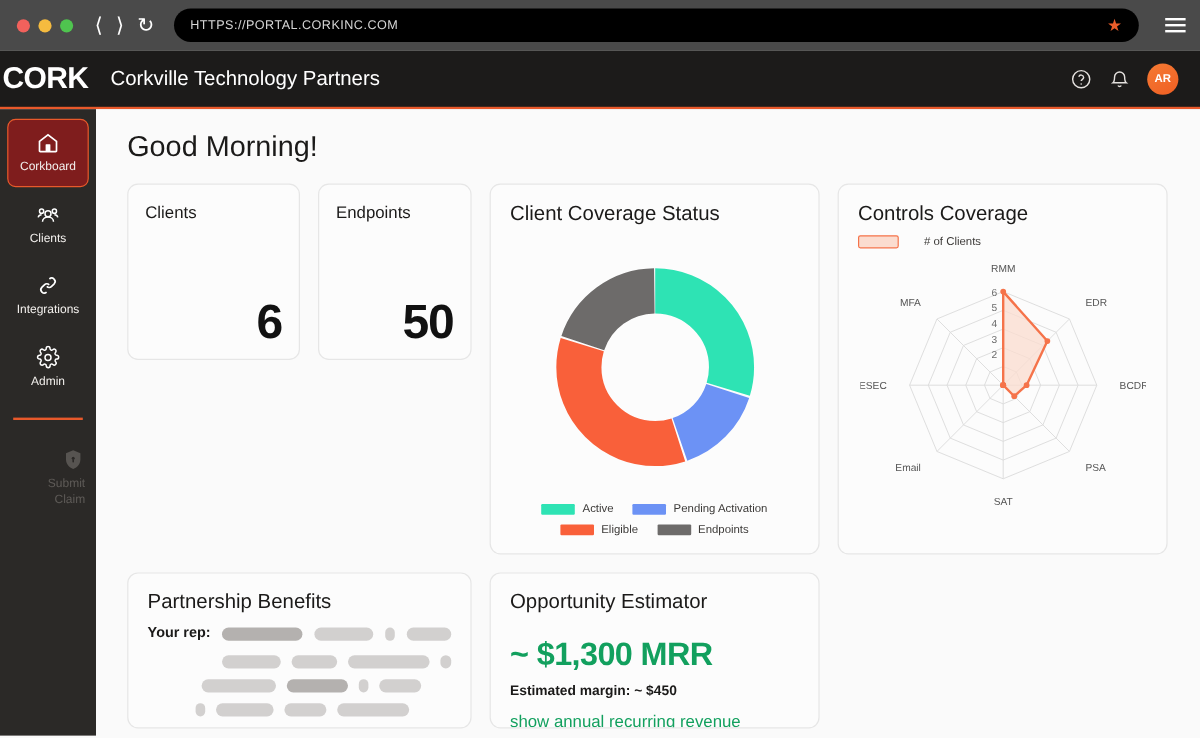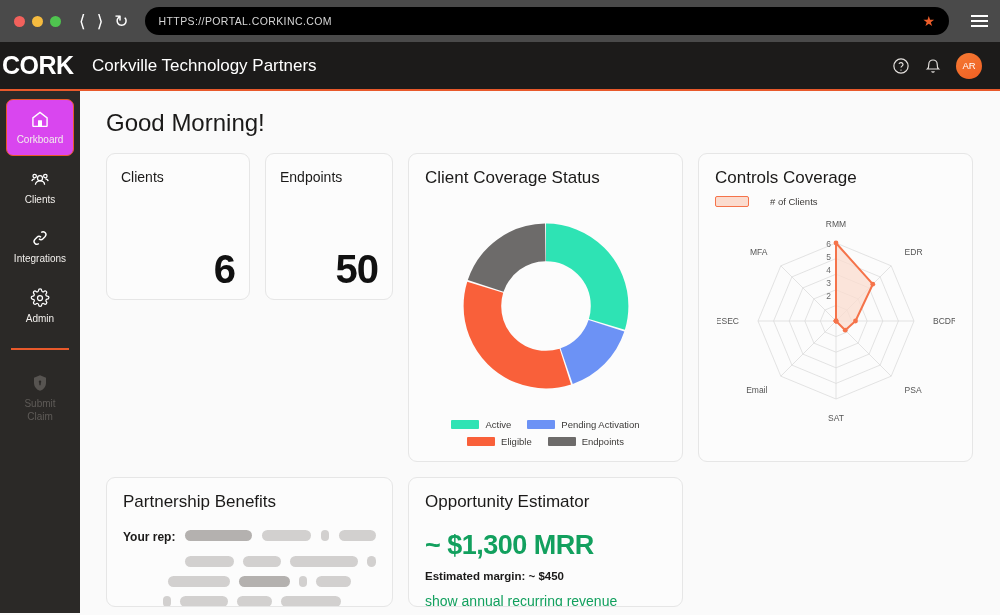--- a/index.html
+++ b/index.html
@@ -48,40 +48,40 @@
   .logo {
     color: #fff; font-size: 25px; font-weight: 700; letter-spacing: -.5px;
     width: 82px; padding-left: 2px; line-height: 1;
   }
   .org-name { color: #fff; font-size: 17px; font-weight: 400; margin-left: 10px; }
   .header-right { margin-left: auto; display: flex; align-items: center; gap: 14px; }
   .hicon { width: 18px; height: 18px; color: #e4e1de; cursor: pointer; }
   .avatar {
     width: 26px; height: 26px; border-radius: 50%;
     background: linear-gradient(150deg, #f57a33, #ef5f23);
-    color: #fff; font-size: 9.5px; font-weight: 400;
+    color: #fff; font-size: 9.5px; font-weight: 700;
     display: flex; align-items: center; justify-content: center;
     cursor: pointer;
   }
 
   
   .body-wrap { display: flex; height: calc(615px - 42px - 49px - 2px); }
 
   
   .sidebar {
     width: 80px; background: #2b2927; flex-shrink: 0;
     padding-top: 8px; display: flex; flex-direction: column; align-items: center;
   }
   .side-item {
     width: 68px; padding: 9px 2px 8px; margin-bottom: 3px;
     display: flex; flex-direction: column; align-items: center; gap: 5px;
     border-radius: 7px; cursor: pointer; border: 1.5px solid transparent;
   }
-  .side-item.active { background: #d946ef; border-color: #e8592b; }
-  .side-item.disabled { opacity: .45; }
+  .side-item.active { background: #7f1d1d; border-color: #e8592b; }
+  .side-item.disabled { opacity: .45; align-items: flex-end; }
   .side-label {
     color: #f2efec; font-size: 10px; text-align: center; line-height: 1.25;
   }
   .side-item.disabled .side-label { color: #9a9590; }
   .side-icon { width: 20px; height: 20px; color: #fff; display: block; }
   .side-item.disabled .side-icon { color: #8d8884; }
   .side-divider { width: 58px; height: 1.5px; background: #e8592b; margin: 11px 0 13px; }
 
   
   .main {
@@ -115,21 +115,21 @@
   .radar-legend { display: flex; align-items: center; gap: 21px; margin: 4px 0 2px; }
   .radar-swatch {
     width: 34px; height: 11px; background: #fbdccf; border: 1.5px solid #f5734a; border-radius: 2px;
   }
   .radar-legend-text { font-size: 9.5px; color: #3c3a38; }
 
   
   .grid-bottom { display: grid; grid-template-columns: 287px 275px 275px; gap: 15px; margin-top: 15px; }
   .wide-card { padding: 14px 16px 0; height: 130px; overflow: hidden; }
 
-  .rep-row { display: flex; align-items: flex-start; gap: 10px; margin-top: 18px; }
+  .rep-row { display: flex; align-items: flex-end; gap: 10px; margin-top: 8px; }
   .rep-label { font-size: 12px; font-weight: 700; color: #1b1a19; white-space: nowrap; }
   .skel-rows { display: flex; flex-direction: column; gap: 9px; margin-top: 12px; padding-left: 62px; }
   .skel-line { display: flex; gap: 9px; align-items: center; }
   .skel { height: 11px; border-radius: 6px; background: #d2d0cf; }
   .skel.dark { background: #b4b1af; }
 
   .opp-body { padding-top: 14px; }
   .opp-amount { font-size: 27px; font-weight: 700; color: #12a05e; letter-spacing: -.5px; }
   .opp-margin { font-size: 11.5px; font-weight: 700; color: #1b1a19; margin-top: 9px; }
   .opp-link { font-size: 14px; color: #12a05e; margin-top: 11px; cursor: pointer; }

